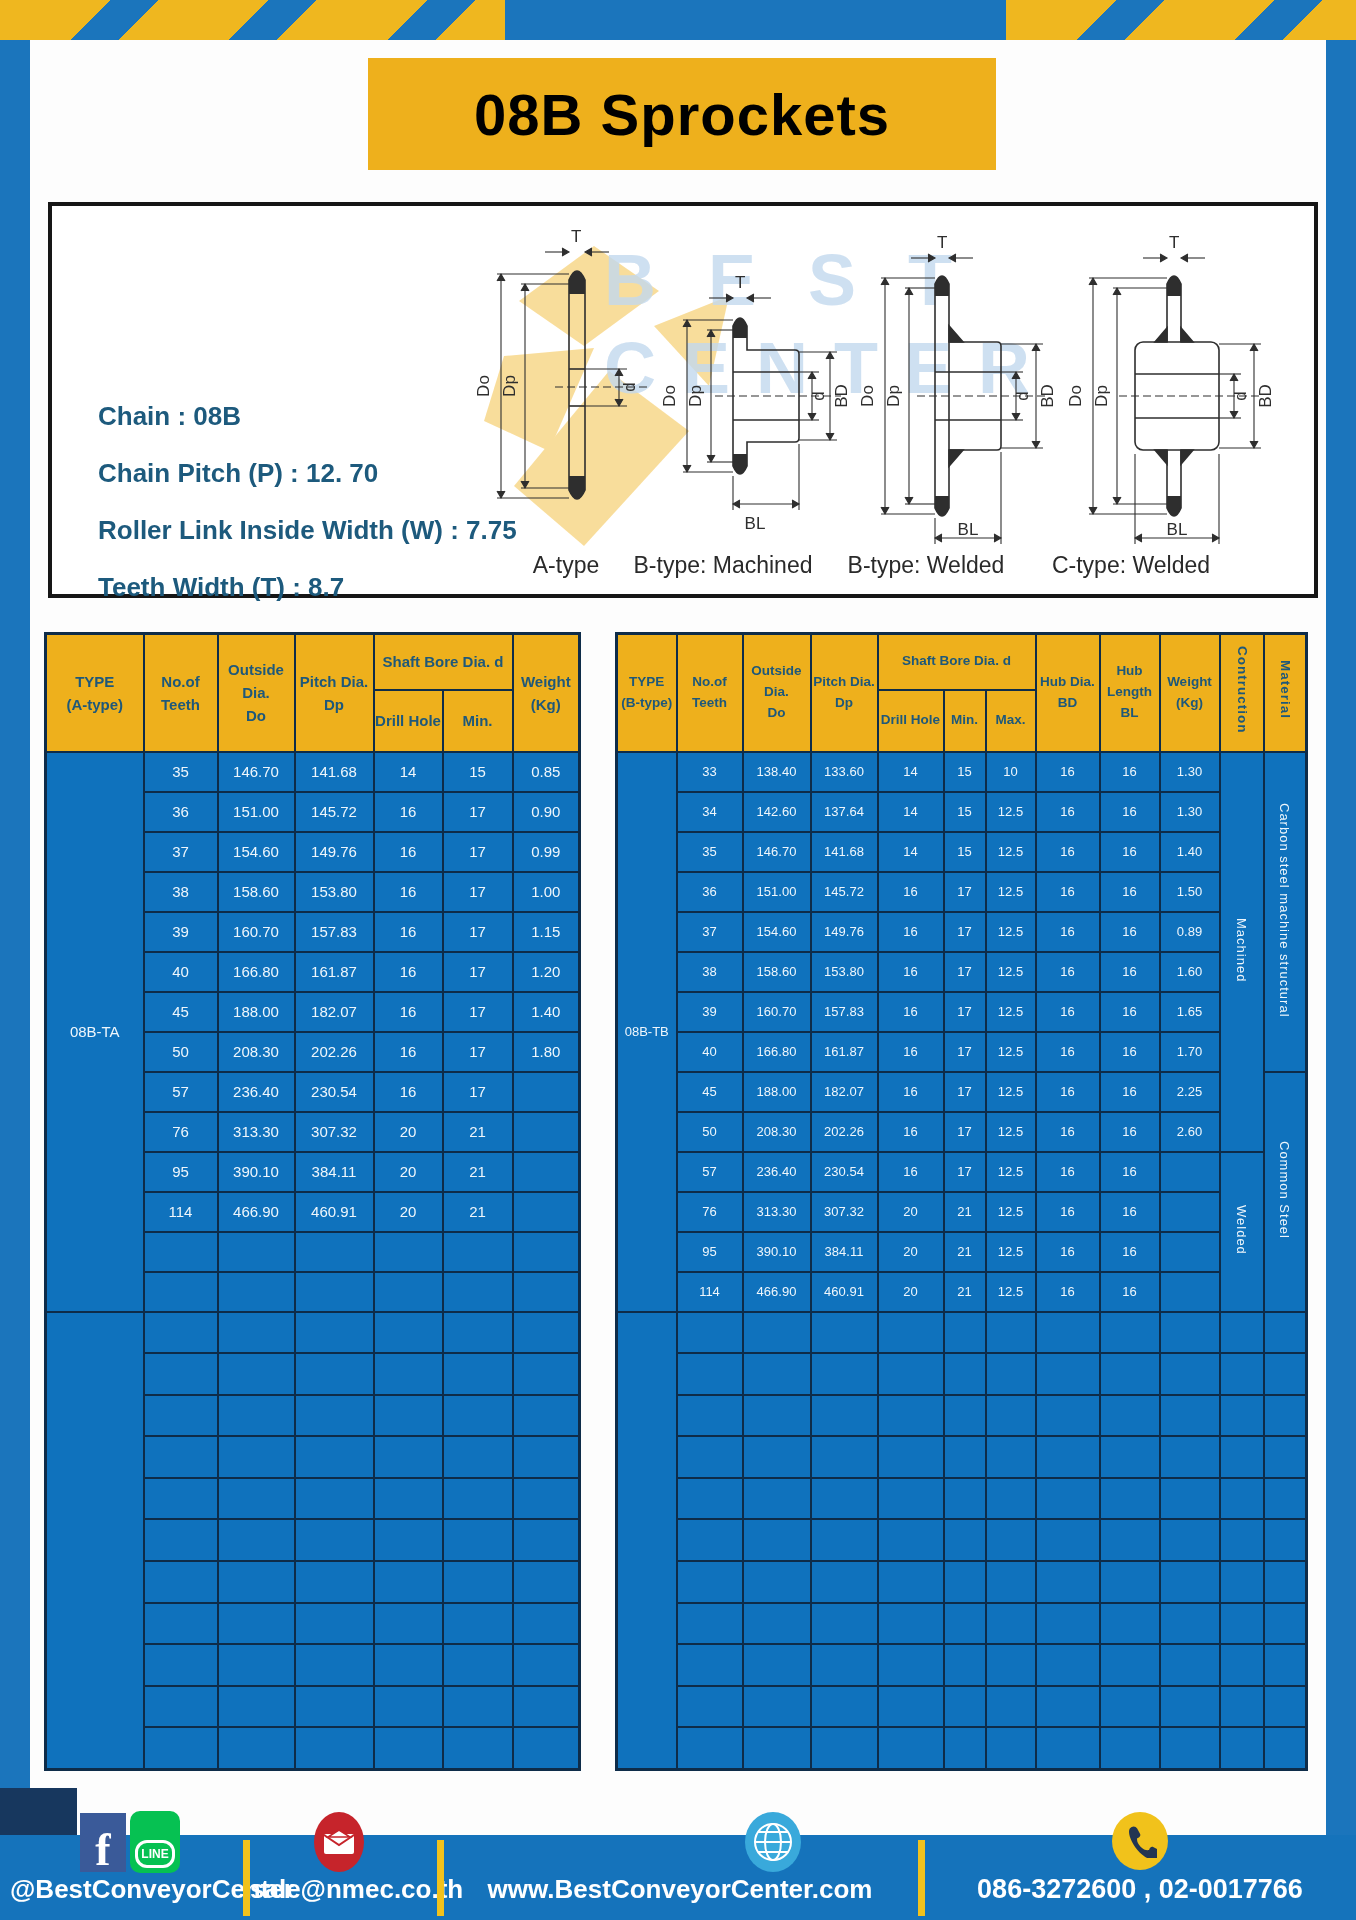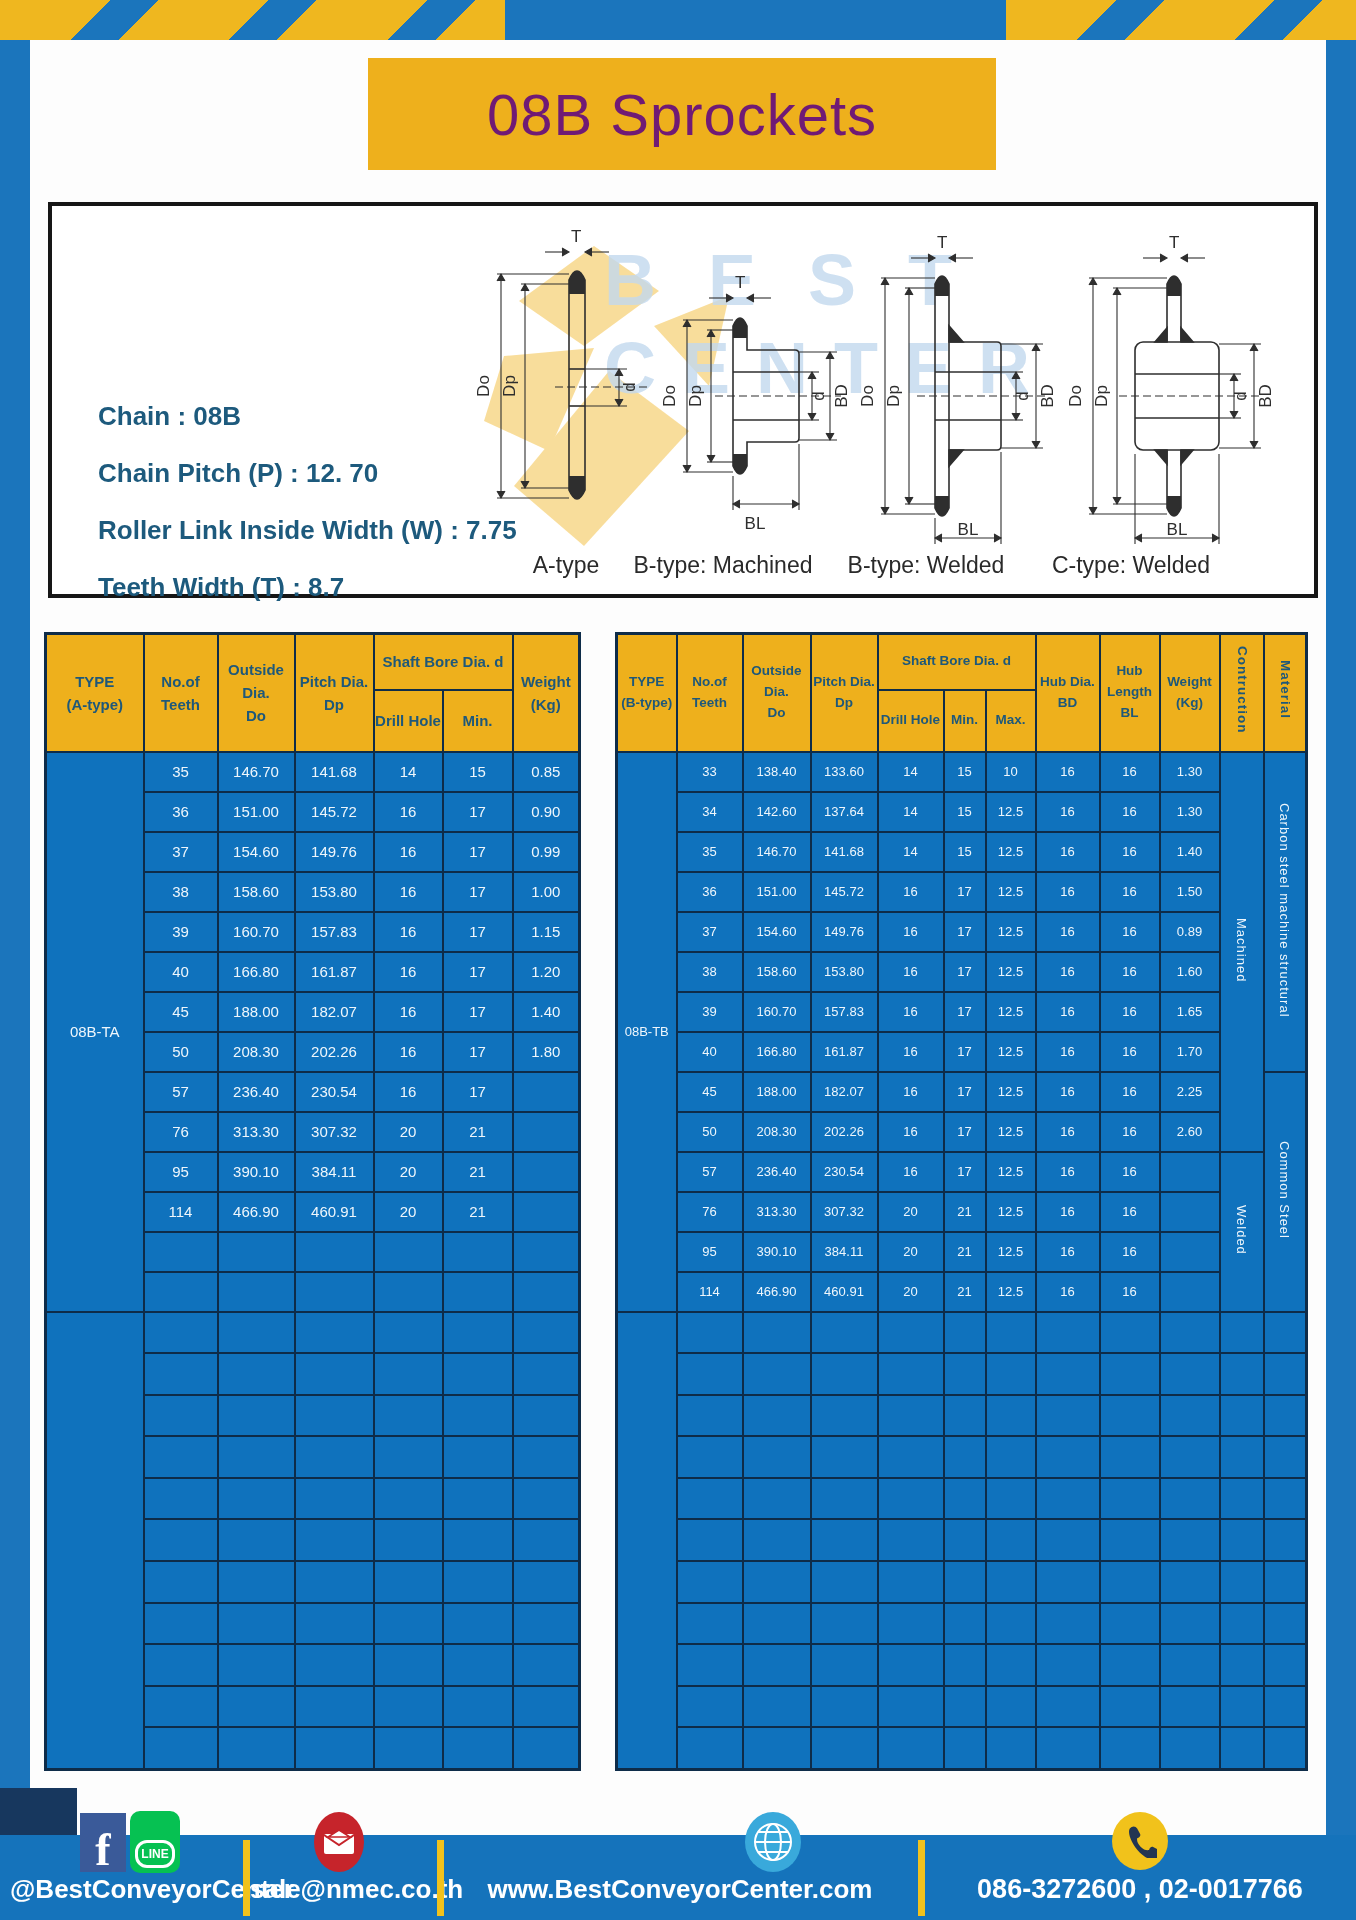--- a/index.html
+++ b/index.html
@@ -10,21 +10,21 @@
   .topband{position:absolute;left:0;top:0;width:1356px;height:40px;background:#1b75bc;}
   .stripes{position:absolute;top:0;height:40px;
            background:repeating-linear-gradient(135deg,#efb71f 0 78px,rgba(0,0,0,0) 78px 112px);}
   .stripes.left{left:0;width:505px;}
   .stripes.right{right:0;width:350px;}
   
   .page{position:absolute;left:30px;top:40px;width:1296px;height:1795px;background:#fdfdfd;}
   
   .banner{position:absolute;left:368px;top:58px;width:628px;height:112px;background:#eeb01c;
           display:flex;align-items:center;justify-content:center;}
-  .banner h1{margin:16px;font-size:58px;font-weight:normal;color:#701a75;letter-spacing:1px;}
+  .banner h1{margin:16px;font-size:58px;font-weight:bold;color:#000000;letter-spacing:1px;}
   
   .dbox{position:absolute;left:48px;top:202px;width:1270px;height:396px;background:#fff;
         border:4px solid #161616;}
   .specs{position:absolute;left:46px;top:172px;z-index:3;}
   .specs div{font-size:26px;font-weight:bold;color:#1d5a7d;line-height:37px;white-space:nowrap;margin-top:20px;}
   .wm-text{position:absolute;left:552px;top:30px;z-index:1;color:#c3d9ee;opacity:.8;
            font-weight:bold;line-height:88px;}
   .wm-text .wl{display:block;font-size:72px;}
   .wl1{letter-spacing:52px;} .wl2{letter-spacing:5px;} .wl3{letter-spacing:26px;}
   .wm-logo{position:absolute;left:392px;top:30px;z-index:1;opacity:.6;}

